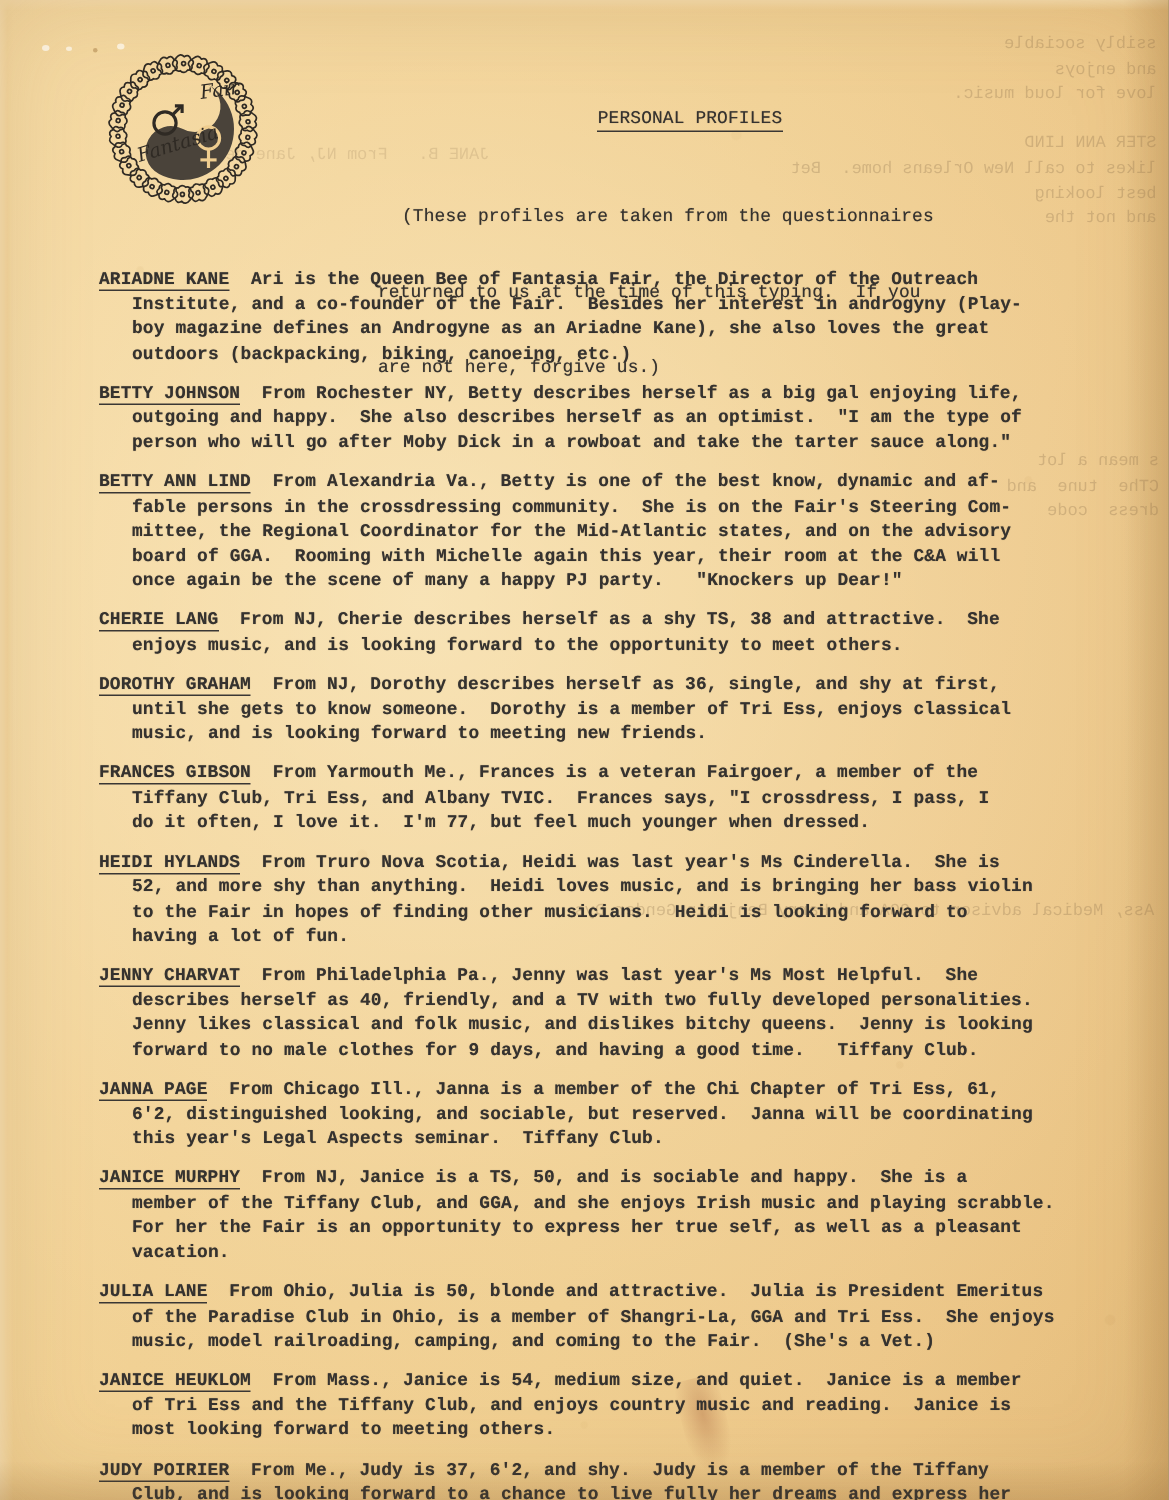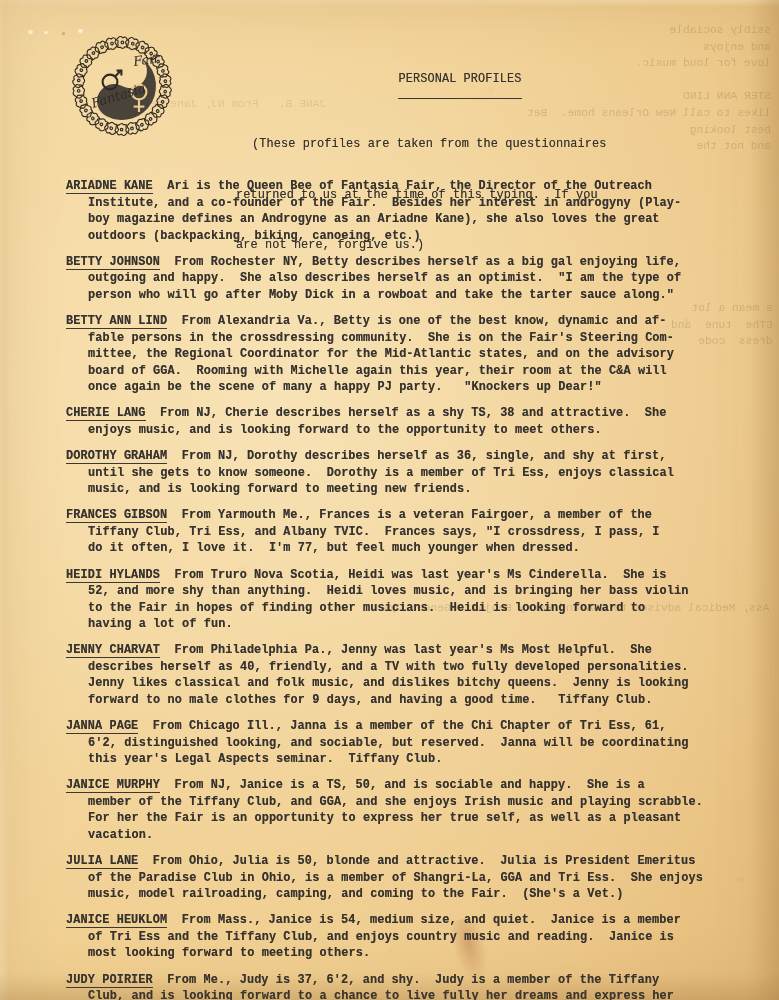--- a/index.html
+++ b/index.html
@@ -117,26 +117,26 @@
     position: absolute;
     left: 200px; top: 36px;
     width: 520px;
   }
   .head-line {
     text-align: center;
     line-height: 21px;
   }
   .head-line span {
     border-bottom: 1px solid #3a3734;
-    padding-bottom: 12px;
+    padding-bottom: 1px;
   }
 
   #intro {
     position: absolute;
-    left: 236px; top: 103px;
+    left: 252px; top: 103px;
     width: 470px;
   }
   #intro .iline { line-height: 17.4px; }
   #intro .iline.i1 { padding-left: 16px; }
 
   #profiles {
     position: absolute;
     left: 66px; top: 178px;
     width: 700px;
   }

